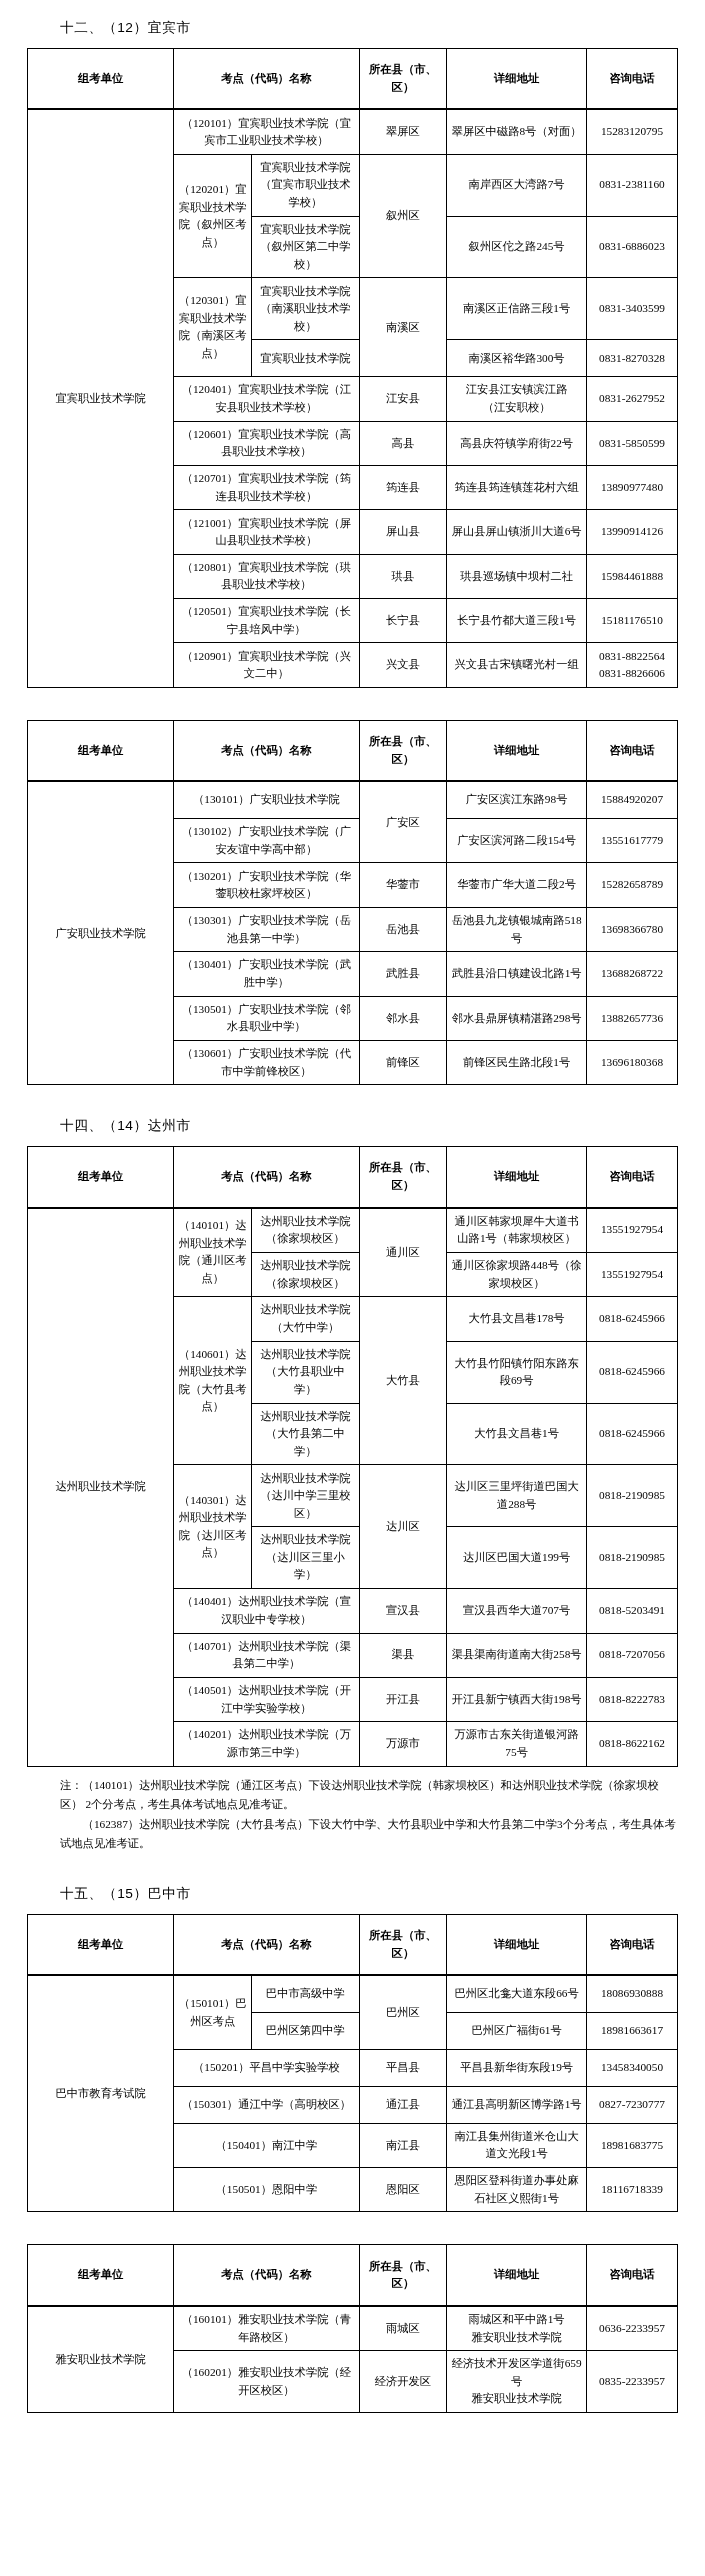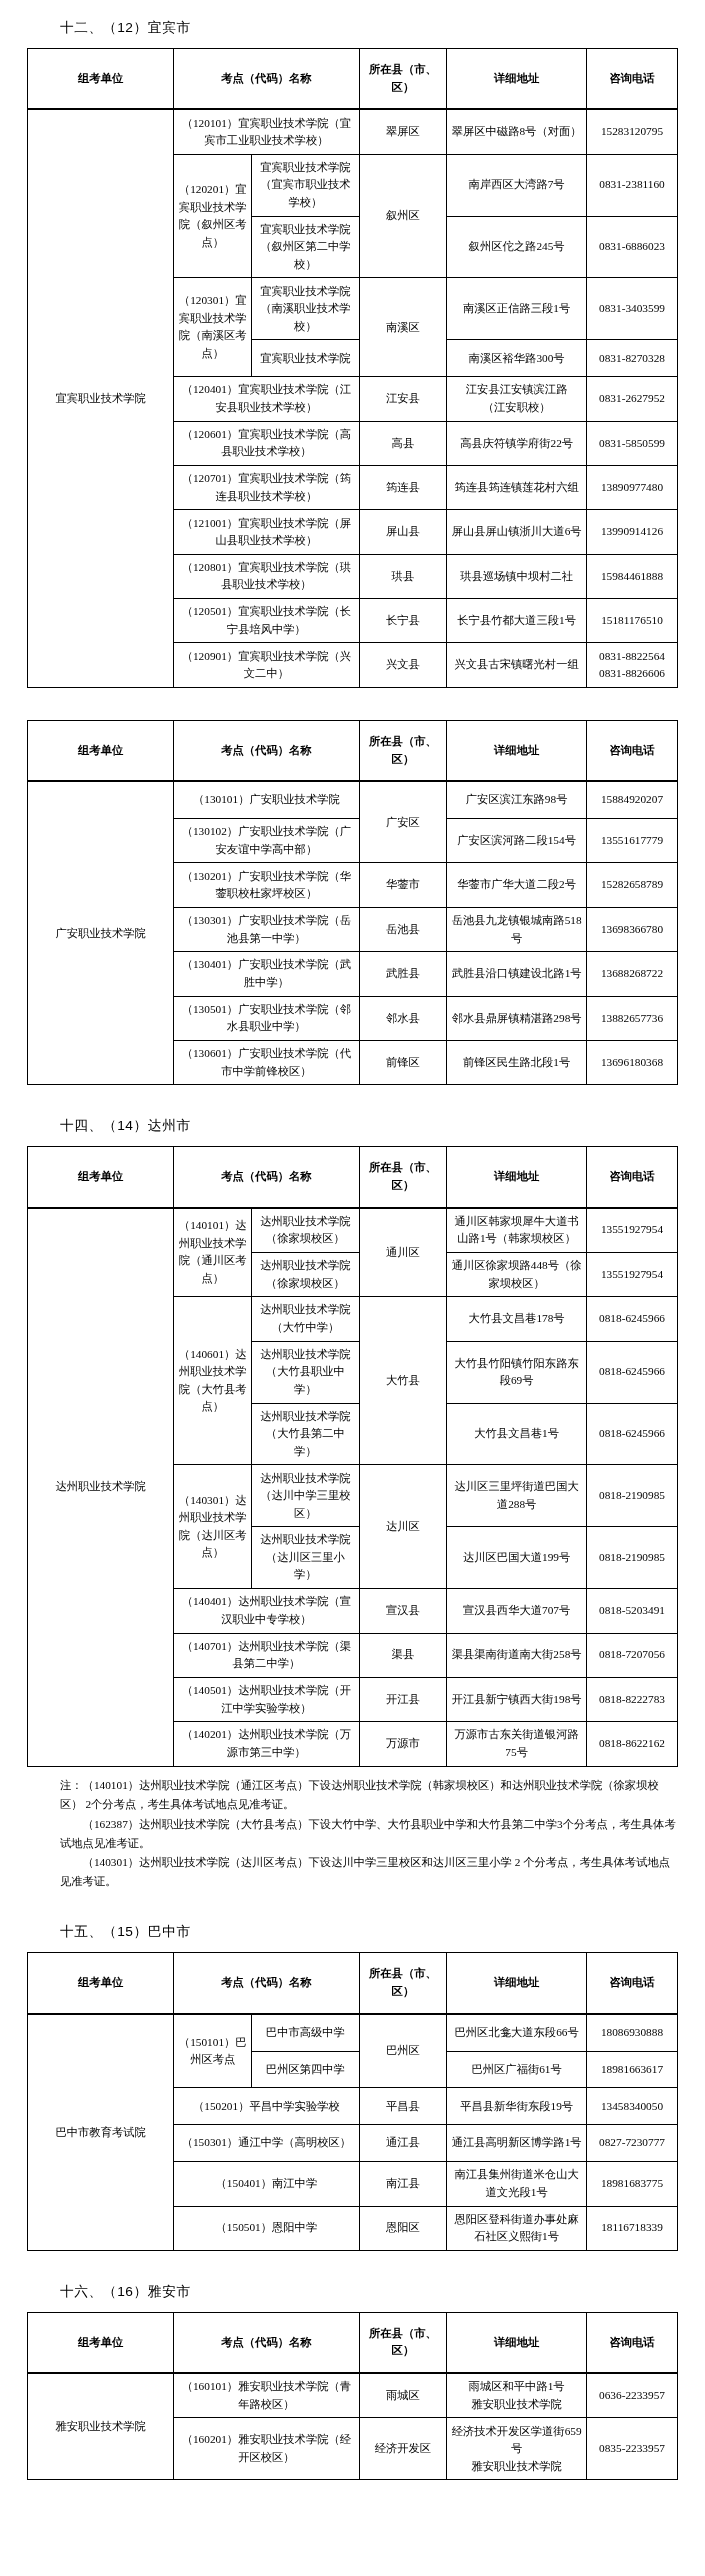--- a/index.html
+++ b/index.html
@@ -320,21 +320,20 @@
             <td colspan="2">（140201）达州职业技术学院（万源市第三中学）</td>
             <td>万源市</td>
             <td>万源市古东关街道银河路75号</td>
             <td>0818-8622162</td>
           </tr>
         </tbody>
       </table>
       <div class="note">
         <p>注：（140101）达州职业技术学院（通江区考点）下设达州职业技术学院（韩家坝校区）和达州职业技术学院（徐家坝校区） 2个分考点，考生具体考试地点见准考证。</p>
         <p>（162387）达州职业技术学院（大竹县考点）下设大竹中学、大竹县职业中学和大竹县第二中学3个分考点，考生具体考试地点见准考证。</p>
-        <p>（140301）达州职业技术学院（达川区考点）下设达川中学三里校区和达川区三里小学 2 个分考点，考生具体考试地点见准考证。</p>
       </div>
     </section>
     <section class="city-section">
       <h2 class="section-title">十五、（15）巴中市</h2>
       <table class="exam-table">
         <colgroup>
           <col style="width: 22.5%;">
           <col style="width: 12%;">
           <col style="width: 16.5%;">
           <col style="width: 13.5%;">
@@ -385,21 +384,20 @@
           <tr>
             <td colspan="2">（150501）恩阳中学</td>
             <td>恩阳区</td>
             <td>恩阳区登科街道办事处麻石社区义熙街1号</td>
             <td>18116718339</td>
           </tr>
         </tbody>
       </table>
     </section>
     <section class="city-section">
-      <h2 class="section-title">十六、（16）雅安市</h2>
       <table class="exam-table">
         <colgroup>
           <col style="width: 22.5%;">
           <col style="width: 12%;">
           <col style="width: 16.5%;">
           <col style="width: 13.5%;">
           <col style="width: 21.5%;">
           <col style="width: 14%;">
         </colgroup>
         <thead>

